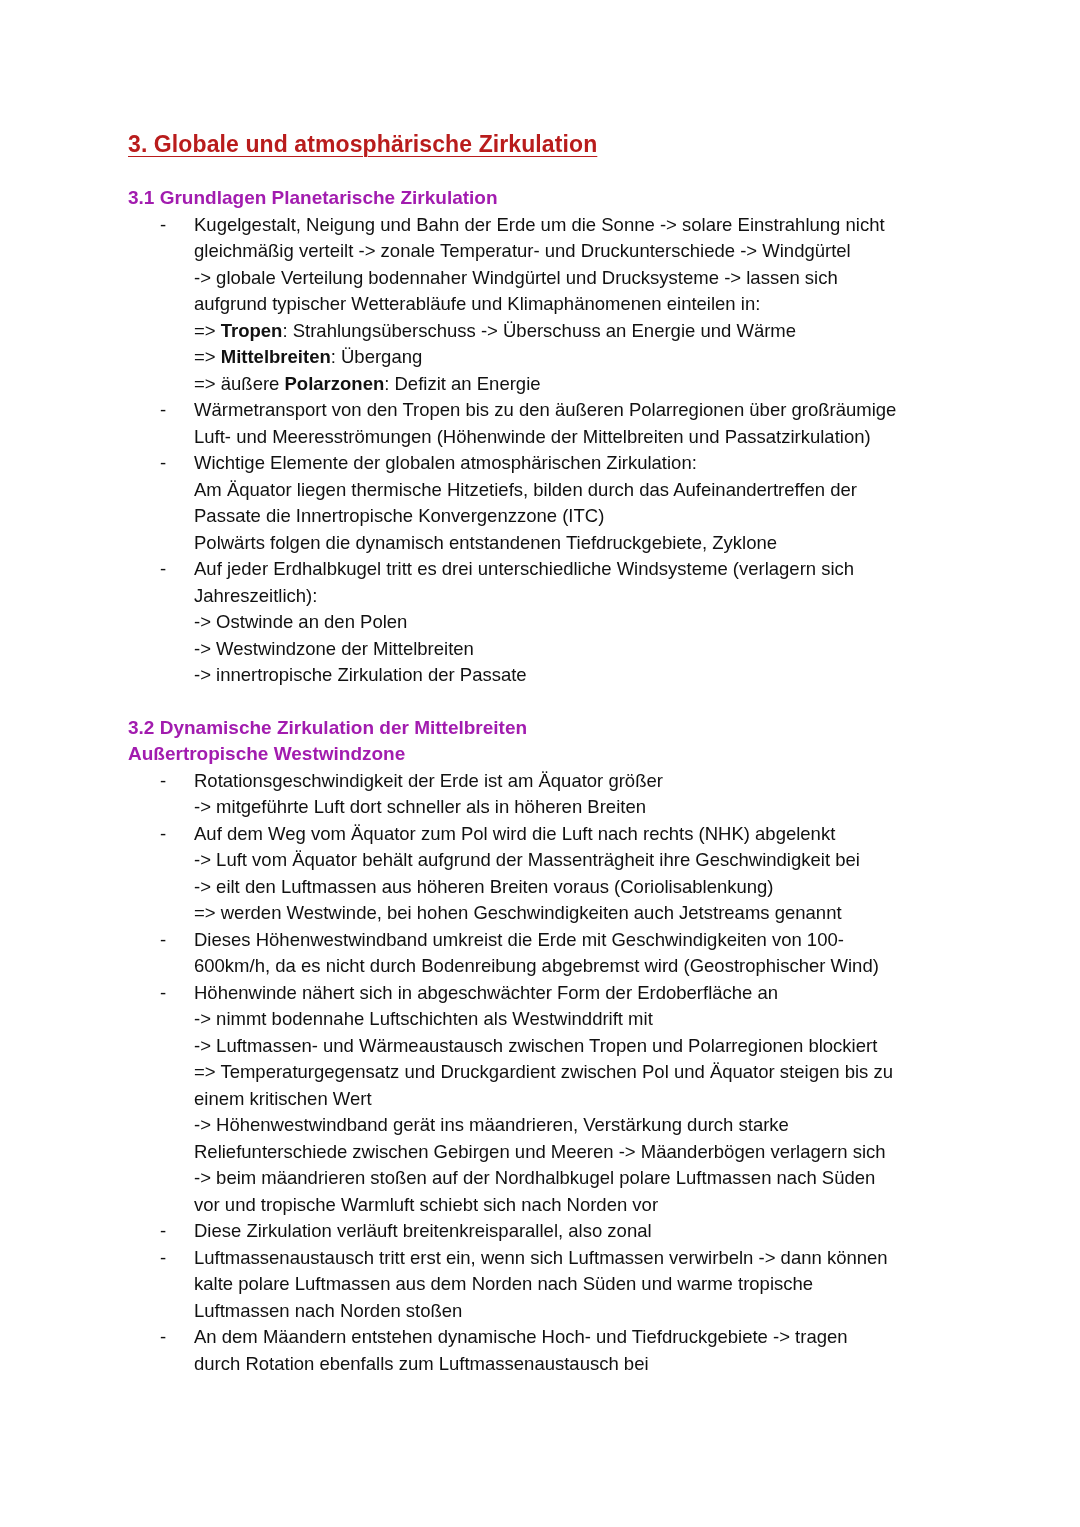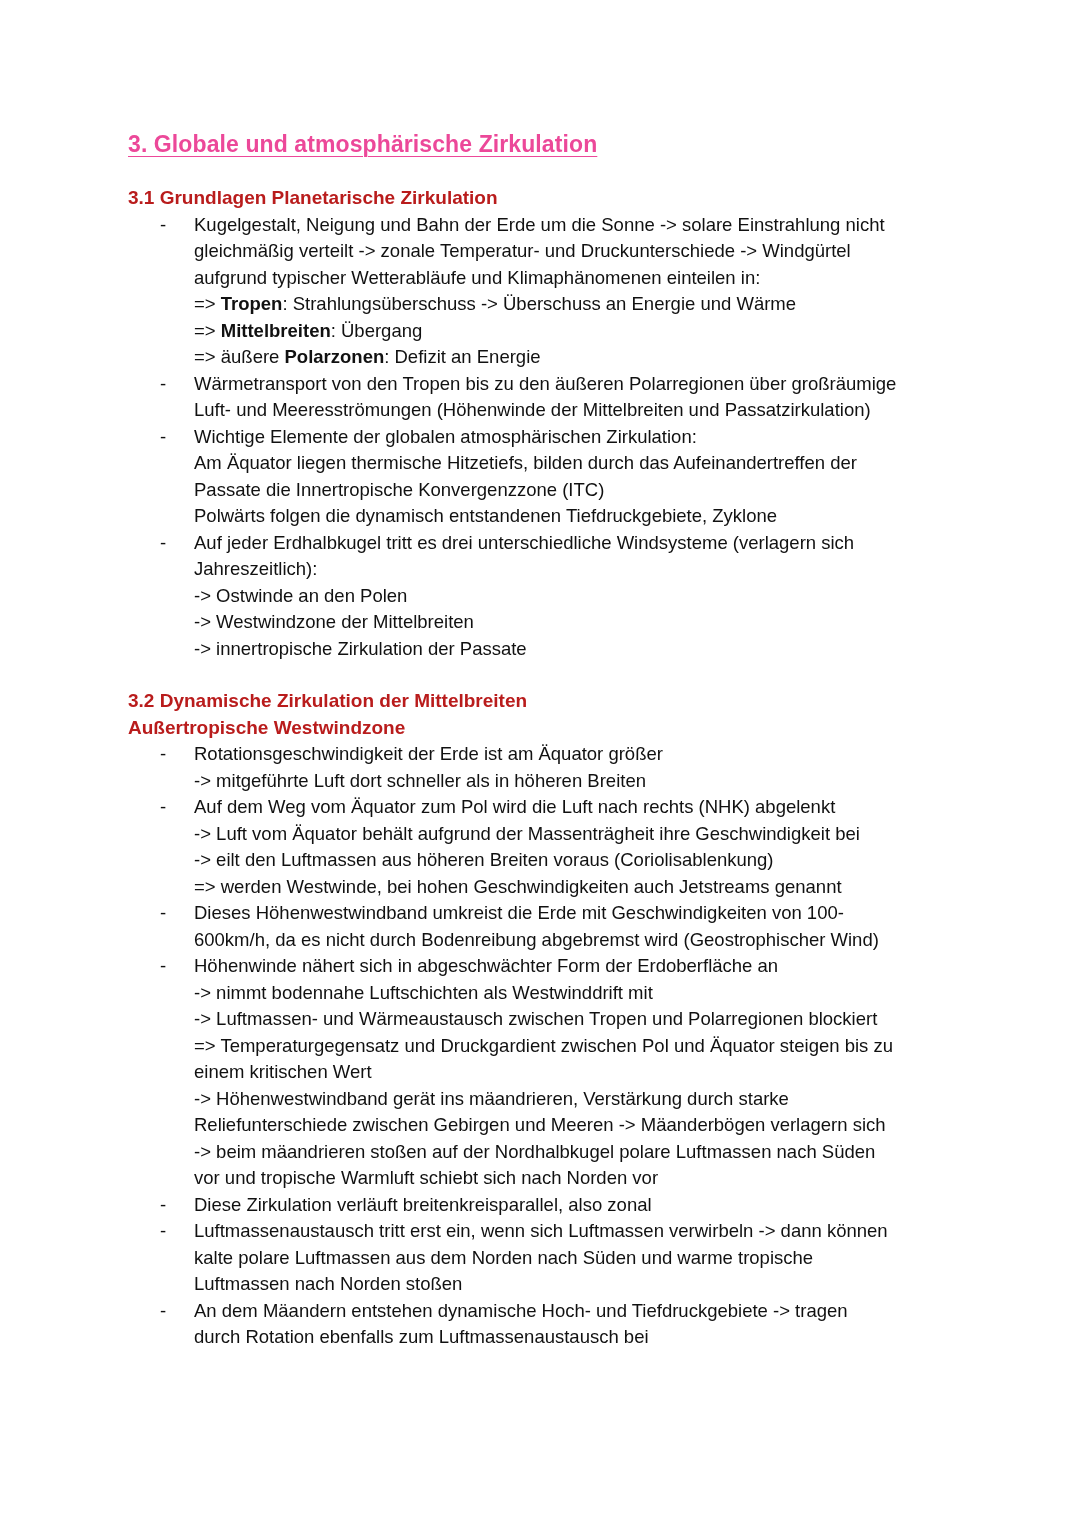--- a/index.html
+++ b/index.html
@@ -1,41 +1,42 @@
 <!DOCTYPE html>
 <html><head>
 <meta charset="utf-8">
 <style>
   html, body { margin: 0; padding: 0; background: #ffffff; }
   body { width: 1080px; height: 1527px; position: relative; overflow: hidden;
          font-family: "Liberation Sans", "DejaVu Sans", sans-serif; color: #111111; }
   .page { position: absolute; left: 128px; top: 128px; width: 830px; }
-  .h1 { font-size: 23px; color: #ec4899; text-decoration: underline; text-decoration-thickness: 1px;
+  .h1 { font-size: 23px; color: #b91c1c; text-decoration: underline; text-decoration-thickness: 1px;
         text-underline-offset: 4px; margin: 0; line-height: 32px; letter-spacing: 0.1px; }
-  .h2 { font-size: 19px; color: #b91c1c; line-height: 26.5px; margin: 0; }
+  .h2 { font-size: 19px; color: #a21caf; line-height: 26.5px; margin: 0; }
   .sec1-h { margin-top: 25px; }
   .sec2-h { margin-top: 26px; }
   ul.bullets { list-style: none; margin: 0; padding: 0; }
   ul.bullets li { position: relative; padding-left: 66px; font-size: 18.5px; line-height: 26.5px; }
   ul.bullets li .dash { position: absolute; left: 32px; top: 0; }
   .line { display: block; white-space: nowrap; }
   b { font-weight: bold; }
 </style>
 </head>
 <body>
 
 <div class="page">
   <h1 class="h1">3. Globale und atmosphärische Zirkulation</h1>
 
   <h2 class="h2 sec1-h">3.1 Grundlagen Planetarische Zirkulation</h2>
   <ul class="bullets">
     <li>
       <span class="dash">-</span>
       <span class="line">Kugelgestalt, Neigung und Bahn der Erde um die Sonne -&gt;  solare Einstrahlung nicht</span>
       <span class="line">gleichmäßig verteilt  -&gt; zonale Temperatur- und Druckunterschiede -&gt; Windgürtel</span>
+      <span class="line">-&gt; globale Verteilung bodennaher Windgürtel und Drucksysteme -&gt; lassen sich</span>
       <span class="line">aufgrund typischer Wetterabläufe und Klimaphänomenen einteilen in:</span>
       <span class="line"><span>=&gt; </span><b>Tropen</b><span>: Strahlungsüberschuss -&gt; Überschuss an Energie und Wärme</span></span>
       <span class="line"><span>=&gt; </span><b>Mittelbreiten</b><span>: Übergang</span></span>
       <span class="line"><span>=&gt; äußere </span><b>Polarzonen</b><span>: Defizit an Energie</span></span>
     </li>
     <li>
       <span class="dash">-</span>
       <span class="line">Wärmetransport von den Tropen bis zu den äußeren Polarregionen über großräumige</span>
       <span class="line">Luft- und Meeresströmungen (Höhenwinde der Mittelbreiten und Passatzirkulation)</span>
     </li>

